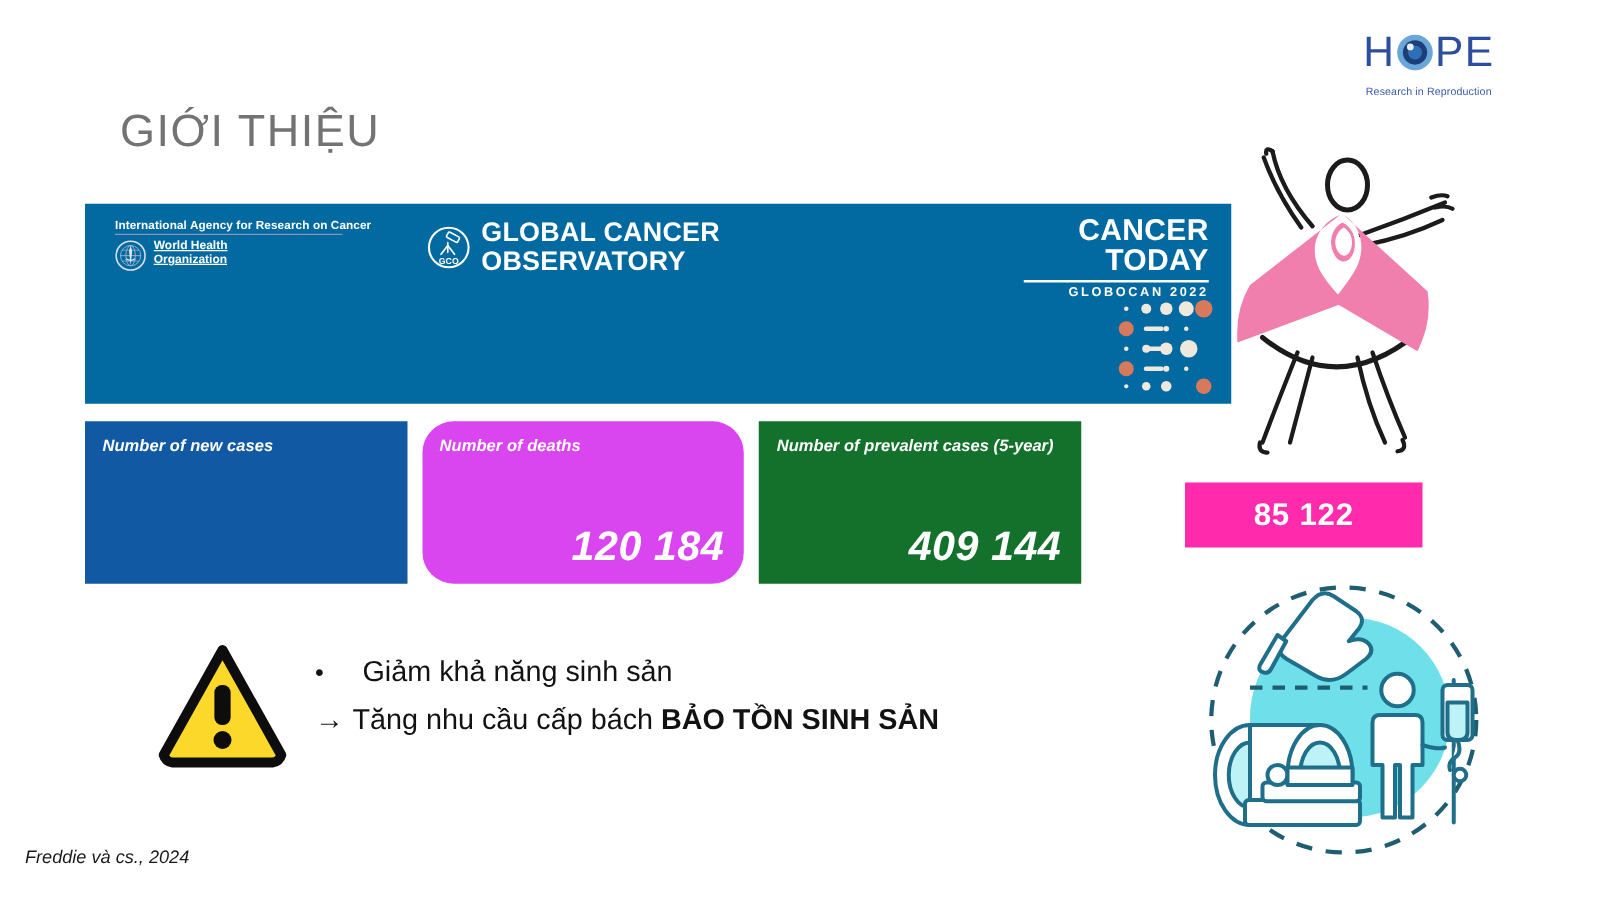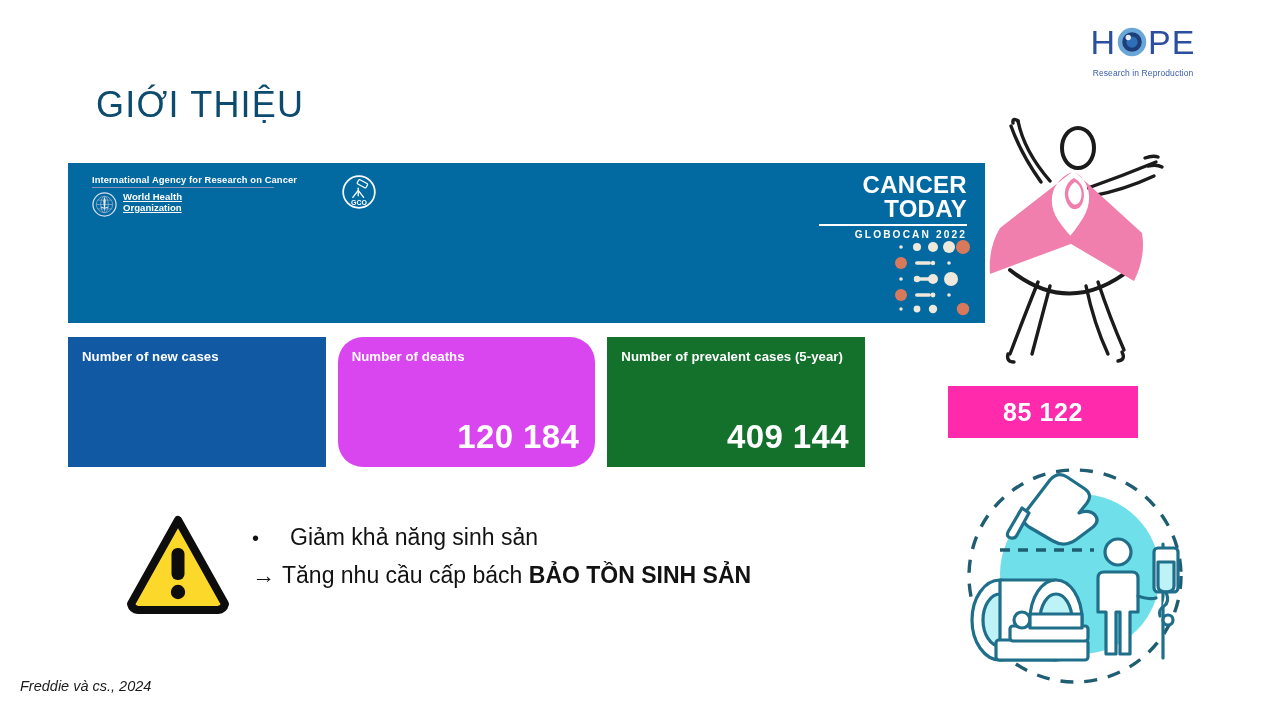--- a/index.html
+++ b/index.html
@@ -15,21 +15,21 @@
   .hope-logo { position: absolute; left: 1078px; top: 24px; width: 130px; height: 58px; }
   .hope-word { display: flex; align-items: center; justify-content: center;
     font-size: 34px; font-weight: 400; letter-spacing: 1px; color: #2b4f9e; line-height: 1; height: 36px; }
   .hope-word .seg { font-family: "Liberation Sans", sans-serif; }
   .hope-eye { position: relative; display: inline-block; width: 30px; height: 30px; margin: 0 1px; vertical-align: middle; }
   .hope-tag { text-align: center; font-size: 8.5px; color: #3b5ca8; letter-spacing: .1px; margin-top: 8px; }
 
   
   .page-title {
     position: absolute; left: 96px; top: 84px;
-    font-size: 36px; color: #0c4a6e; letter-spacing: 1.2px; font-weight: 400;
+    font-size: 36px; color: #737373; letter-spacing: 1.2px; font-weight: 400;
     font-family: "Liberation Sans", sans-serif;
   }
 
   
   .gco-card { position: absolute; left: 68px; top: 163px; width: 917px; height: 160px;
     background: #0369a1; }
   .iarc-block { position: absolute; left: 24px; top: 11px; width: 210px; color: #fff; }
   .iarc-line { font-size: 9.4px; font-weight: bold; letter-spacing: .1px; white-space: nowrap; }
   .iarc-rule { height: 1px; background: #8c93b4; margin: 2px 0 4px 0; width: 182px; }
   .who-row { display: flex; align-items: flex-start; gap: 6px; text-decoration: underline; }
@@ -42,21 +42,21 @@
 
   .today-block { position: absolute; right: 18px; top: 10px; text-align: right; width: 148px; }
   .today-1, .today-2 { color: #fff; font-weight: bold; font-size: 24px; line-height: .98; letter-spacing: .3px; }
   .today-rule { height: 2px; background: #fff; margin: 4px 0 3px 0; }
   .today-sub { color: #fff; font-size: 10.2px; font-weight: bold; letter-spacing: 2.1px; }
 
   .dots-art { position: absolute; right: 14px; top: 75px; width: 78px; height: 78px; }
 
   
   .stats { position: absolute; left: 68px; top: 337px; width: 797px; height: 130px; display: flex; gap: 12px; }
-  .stat { position: relative; flex: 1; padding: 12px 14px 0 14px; }
+  .stat { position: relative; flex: 1; padding: 12px 14px 0 14px; font-style: italic; }
   .stat-label { color: #fff; font-size: 13.2px; font-weight: bold; line-height: 1.22; letter-spacing: .05px; }
   .stat-value { position: absolute; right: 16px; bottom: 14px; color: #fff;
     font-size: 33px; font-weight: bold; letter-spacing: .4px; line-height: 1; }
   .stat.blue  { background: #1159a2; }
   .stat.red   { background: #d946ef; border-radius: 25px; }
   .stat.green { background: #13712c; }
 
   
   .warn-icon { position: absolute; left: 126px; top: 512px; width: 104px; height: 104px; }
   .bullets { position: absolute; left: 252px; top: 524px; width: 620px; }
@@ -132,20 +132,24 @@
         <svg viewBox="0 0 44 44" width="34" height="34">
           <circle cx="22" cy="22" r="20.5" fill="none" stroke="#ffffff" stroke-width="2.2"></circle>
           <g stroke="#ffffff" stroke-width="1.7" fill="none" stroke-linecap="round">
             <rect x="20" y="8" width="13" height="6.2" rx="1.4" transform="rotate(28 26 11)"></rect>
             <line x1="21" y1="17" x2="21" y2="27"></line>
             <line x1="14" y1="29" x2="21" y2="20"></line>
             <line x1="28" y1="29" x2="21" y2="20"></line>
           </g>
           <text x="22" y="39" font-size="9" font-weight="bold" fill="#ffffff" text-anchor="middle" font-family="Liberation Sans, sans-serif">GCO</text>
         </svg>
+      </span>
+      <span class="gco-title">
+        <span>GLOBAL CANCER</span><br>
+        <span>OBSERVATORY</span>
       </span>
     </div>
 
     <div class="today-block">
       <div class="today-1">CANCER</div>
       <div class="today-2">TODAY</div>
       <div class="today-rule"></div>
       <div class="today-sub">GLOBOCAN 2022</div>
     </div>
 

